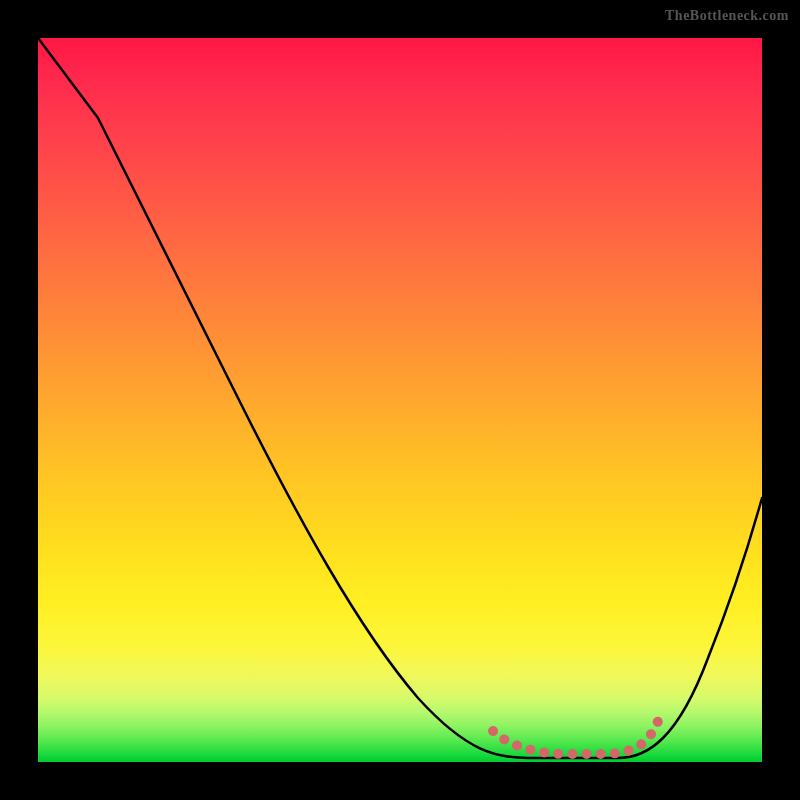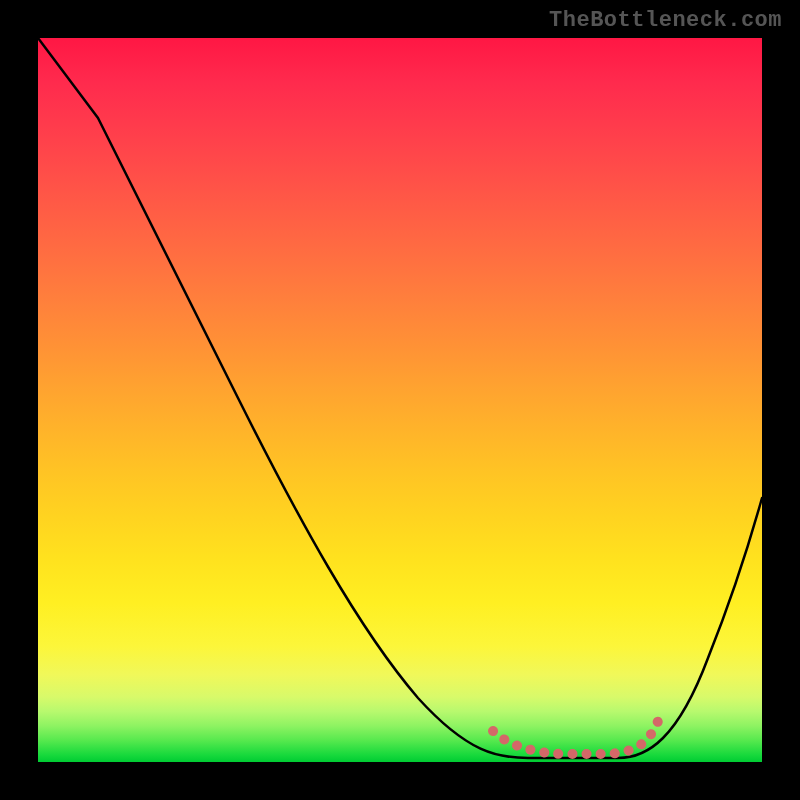--- a/index.html
+++ b/index.html
@@ -1,23 +1,23 @@
 <!DOCTYPE html>
 <html><head>
 <meta charset="utf-8">
 <style>
   * { margin: 0; padding: 0; box-sizing: border-box; }
   html, body { width: 800px; height: 800px; background: #000; overflow: hidden; }
   .container { position: relative; width: 800px; height: 800px; background: #000; }
   .watermark {
     position: absolute;
     top: 8px;
-    right: 18px;
-    font-family: Liberation Mono, monospace;
-    font-size: 22px;
+    right: 11px;
+    font-family: Liberation Serif, serif;
+    font-size: 14px;
     font-weight: bold;
     color: #555;
     letter-spacing: 0.5px;
     z-index: 5;
   }
   .plot-area {
     position: absolute;
     left: 38px;
     top: 38px;
     width: 724px;

